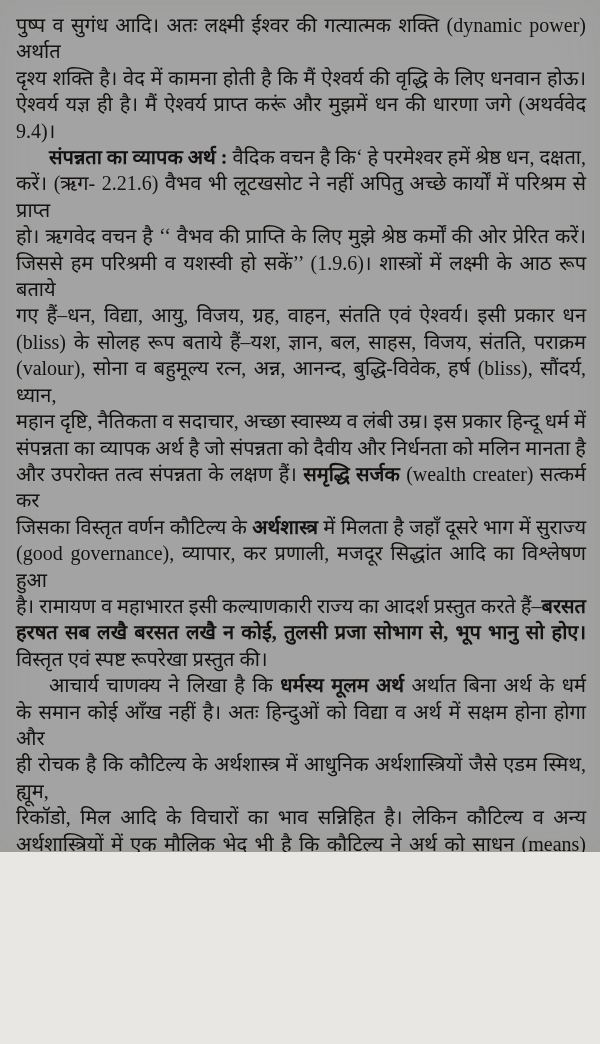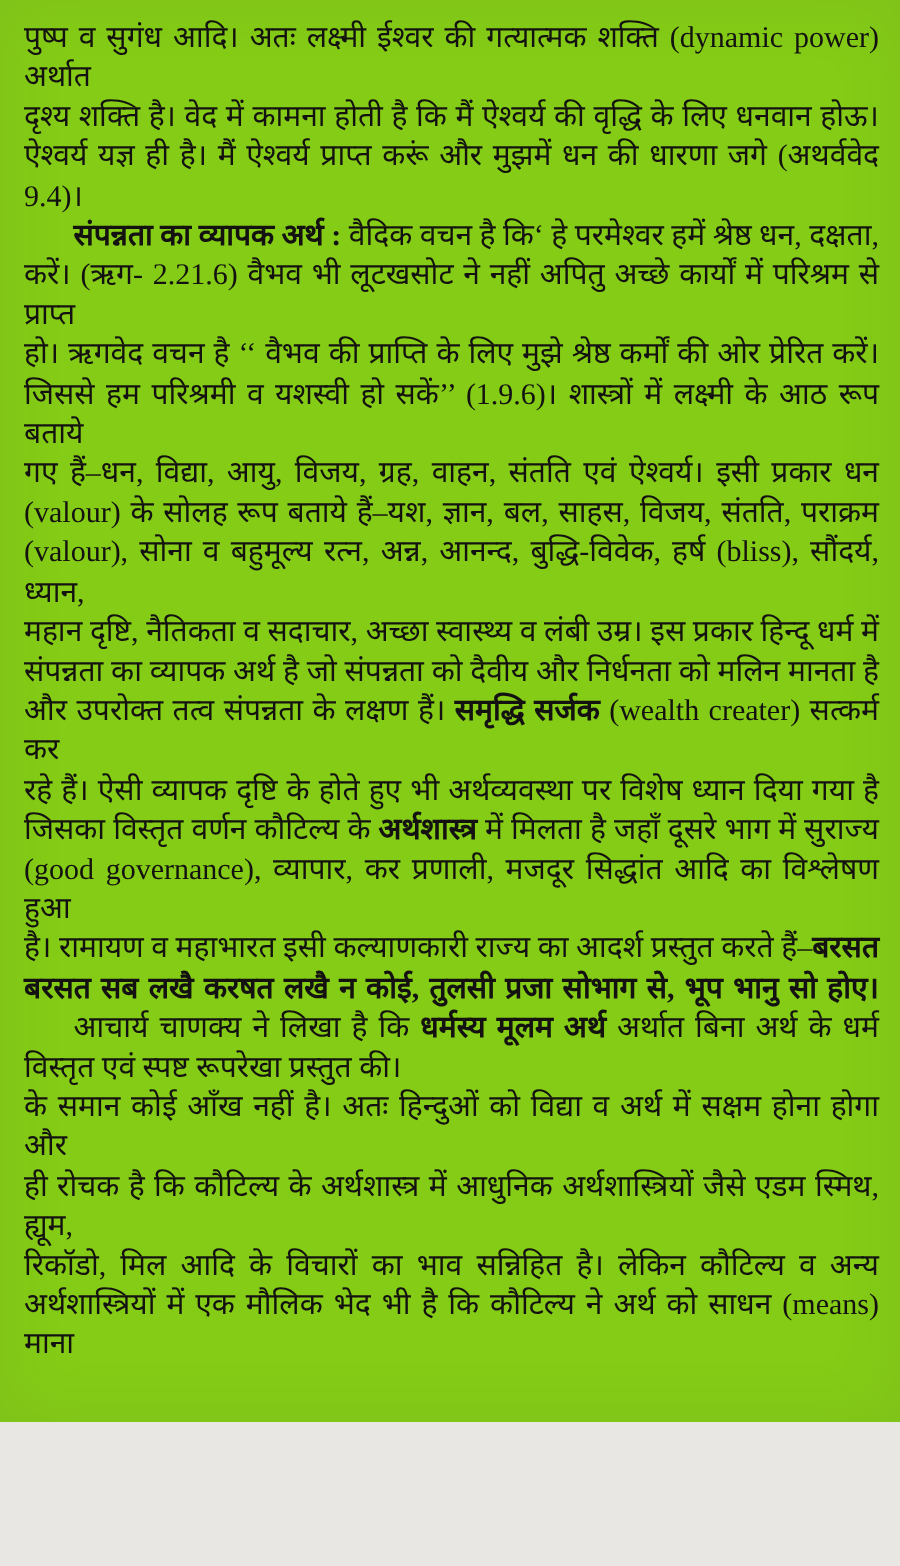--- a/index.html
+++ b/index.html
@@ -3,23 +3,23 @@
 <meta charset="utf-8">
 <style>
   html, body { margin: 0; padding: 0; }
   body {
     width: 600px; height: 1044px;
     background: #e9e7e3;
     font-family: "Liberation Serif", "DejaVu Serif", serif;
   }
   .page {
     position: relative;
-    width: 600px; height: 948px;
+    width: 600px; height: 852px;
     box-sizing: border-box;
-    background: #84cc16;
+    background: #a3a3a3;
     box-shadow: inset 0 0 45px rgba(90,85,75,0.10);
     padding: 12px 14px 0 16px;
     color: #141210;
     overflow: hidden;
   }
   .body-text { width: 100%; }
   .line {
     font-size: 20px;
     line-height: 26.4px;
     white-space: normal;
@@ -47,32 +47,31 @@
 <div class="page">
   <div class="body-text">
       <div class="line j"><span>पुष्प व सुगंध आदि। अतः लक्ष्मी ईश्वर की गत्यात्मक शक्ति (dynamic power) अर्थात</span></div>
       <div class="line j"><span>दृश्य शक्ति है। वेद में कामना होती है कि मैं ऐश्वर्य की वृद्धि के लिए धनवान होऊ।</span></div>
       <div class="line j"><span>ऐश्वर्य यज्ञ ही है। मैं ऐश्वर्य प्राप्त करूं और मुझमें धन की धारणा जगे (अथर्ववेद 9.4)।</span></div>
       <div class="line indent j"><span class="b">संपन्नता का व्यापक अर्थ : </span><span>वैदिक वचन है कि‘ हे परमेश्वर हमें श्रेष्ठ धन, दक्षता,</span></div>
       <div class="line j"><span>करें। (ऋग- 2.21.6) वैभव भी लूटखसोट ने नहीं अपितु अच्छे कार्यों में परिश्रम से प्राप्त</span></div>
       <div class="line j"><span>हो। ऋगवेद वचन है ‘‘ वैभव की प्राप्ति के लिए मुझे श्रेष्ठ कर्मों की ओर प्रेरित करें।</span></div>
       <div class="line j"><span>जिससे हम परिश्रमी व यशस्वी हो सकें’’ (1.9.6)। शास्त्रों में लक्ष्मी के आठ रूप बताये</span></div>
       <div class="line j"><span>गए हैं–धन, विद्या, आयु, विजय, ग्रह, वाहन, संतति एवं ऐश्वर्य। इसी प्रकार धन</span></div>
-      <div class="line j"><span>(valour) के सोलह रूप बताये हैं–यश, ज्ञान, बल, साहस, विजय, संतति, पराक्रम</span></div>
+      <div class="line j"><span>(bliss) के सोलह रूप बताये हैं–यश, ज्ञान, बल, साहस, विजय, संतति, पराक्रम</span></div>
       <div class="line j"><span>(valour), सोना व बहुमूल्य रत्न, अन्न, आनन्द, बुद्धि-विवेक, हर्ष (bliss), सौंदर्य, ध्यान,</span></div>
       <div class="line j"><span>महान दृष्टि, नैतिकता व सदाचार, अच्छा स्वास्थ्य व लंबी उम्र। इस प्रकार हिन्दू धर्म में</span></div>
       <div class="line j"><span>संपन्नता का व्यापक अर्थ है जो संपन्नता को दैवीय और निर्धनता को मलिन मानता है</span></div>
       <div class="line j"><span>और उपरोक्त तत्व संपन्नता के लक्षण हैं। </span><span class="b">समृद्धि सर्जक</span><span> (wealth creater) सत्कर्म कर</span></div>
-      <div class="line j"><span>रहे हैं। ऐसी व्यापक दृष्टि के होते हुए भी अर्थव्यवस्था पर विशेष ध्यान दिया गया है</span></div>
       <div class="line j"><span>जिसका विस्तृत वर्णन कौटिल्य के </span><span class="b">अर्थशास्त्र</span><span> में मिलता है जहाँ दूसरे भाग में सुराज्य</span></div>
       <div class="line j"><span>(good governance), व्यापार, कर प्रणाली, मजदूर सिद्धांत आदि का विश्लेषण हुआ</span></div>
       <div class="line j"><span>है। रामायण व महाभारत इसी कल्याणकारी राज्य का आदर्श प्रस्तुत करते हैं–</span><span class="b">बरसत</span></div>
-      <div class="line j"><span class="b">बरसत सब लखै करषत लखै न कोई, तुलसी प्रजा सोभाग से, भूप भानु सो होए।</span></div>
+      <div class="line j"><span class="b">हरषत सब लखै बरसत लखै न कोई, तुलसी प्रजा सोभाग से, भूप भानु सो होए।</span></div>
+      <div class="line"><span>विस्तृत एवं स्पष्ट रूपरेखा प्रस्तुत की।</span></div>
       <div class="line indent j"><span>आचार्य चाणक्य ने लिखा है कि </span><span class="b">धर्मस्य मूलम अर्थ</span><span> अर्थात बिना अर्थ के धर्म</span></div>
-      <div class="line"><span>विस्तृत एवं स्पष्ट रूपरेखा प्रस्तुत की।</span></div>
       <div class="line j"><span>के समान कोई आँख नहीं है। अतः हिन्दुओं को विद्या व अर्थ में सक्षम होना होगा और</span></div>
       <div class="line j"><span>ही रोचक है कि कौटिल्य के अर्थशास्त्र में आधुनिक अर्थशास्त्रियों जैसे एडम स्मिथ, ह्यूम,</span></div>
       <div class="line j"><span>रिकॉडो, मिल आदि के विचारों का भाव सन्निहित है। लेकिन कौटिल्य व अन्य</span></div>
       <div class="line j"><span>अर्थशास्त्रियों में एक मौलिक भेद भी है कि कौटिल्य ने अर्थ को साधन (means) माना</span></div>
     </div>
   <div class="footer">
     <span>सनातन हिन्दू : एक अद्भुत मानव धर्म / ३२३</span>
   </div>
 </div>
 

